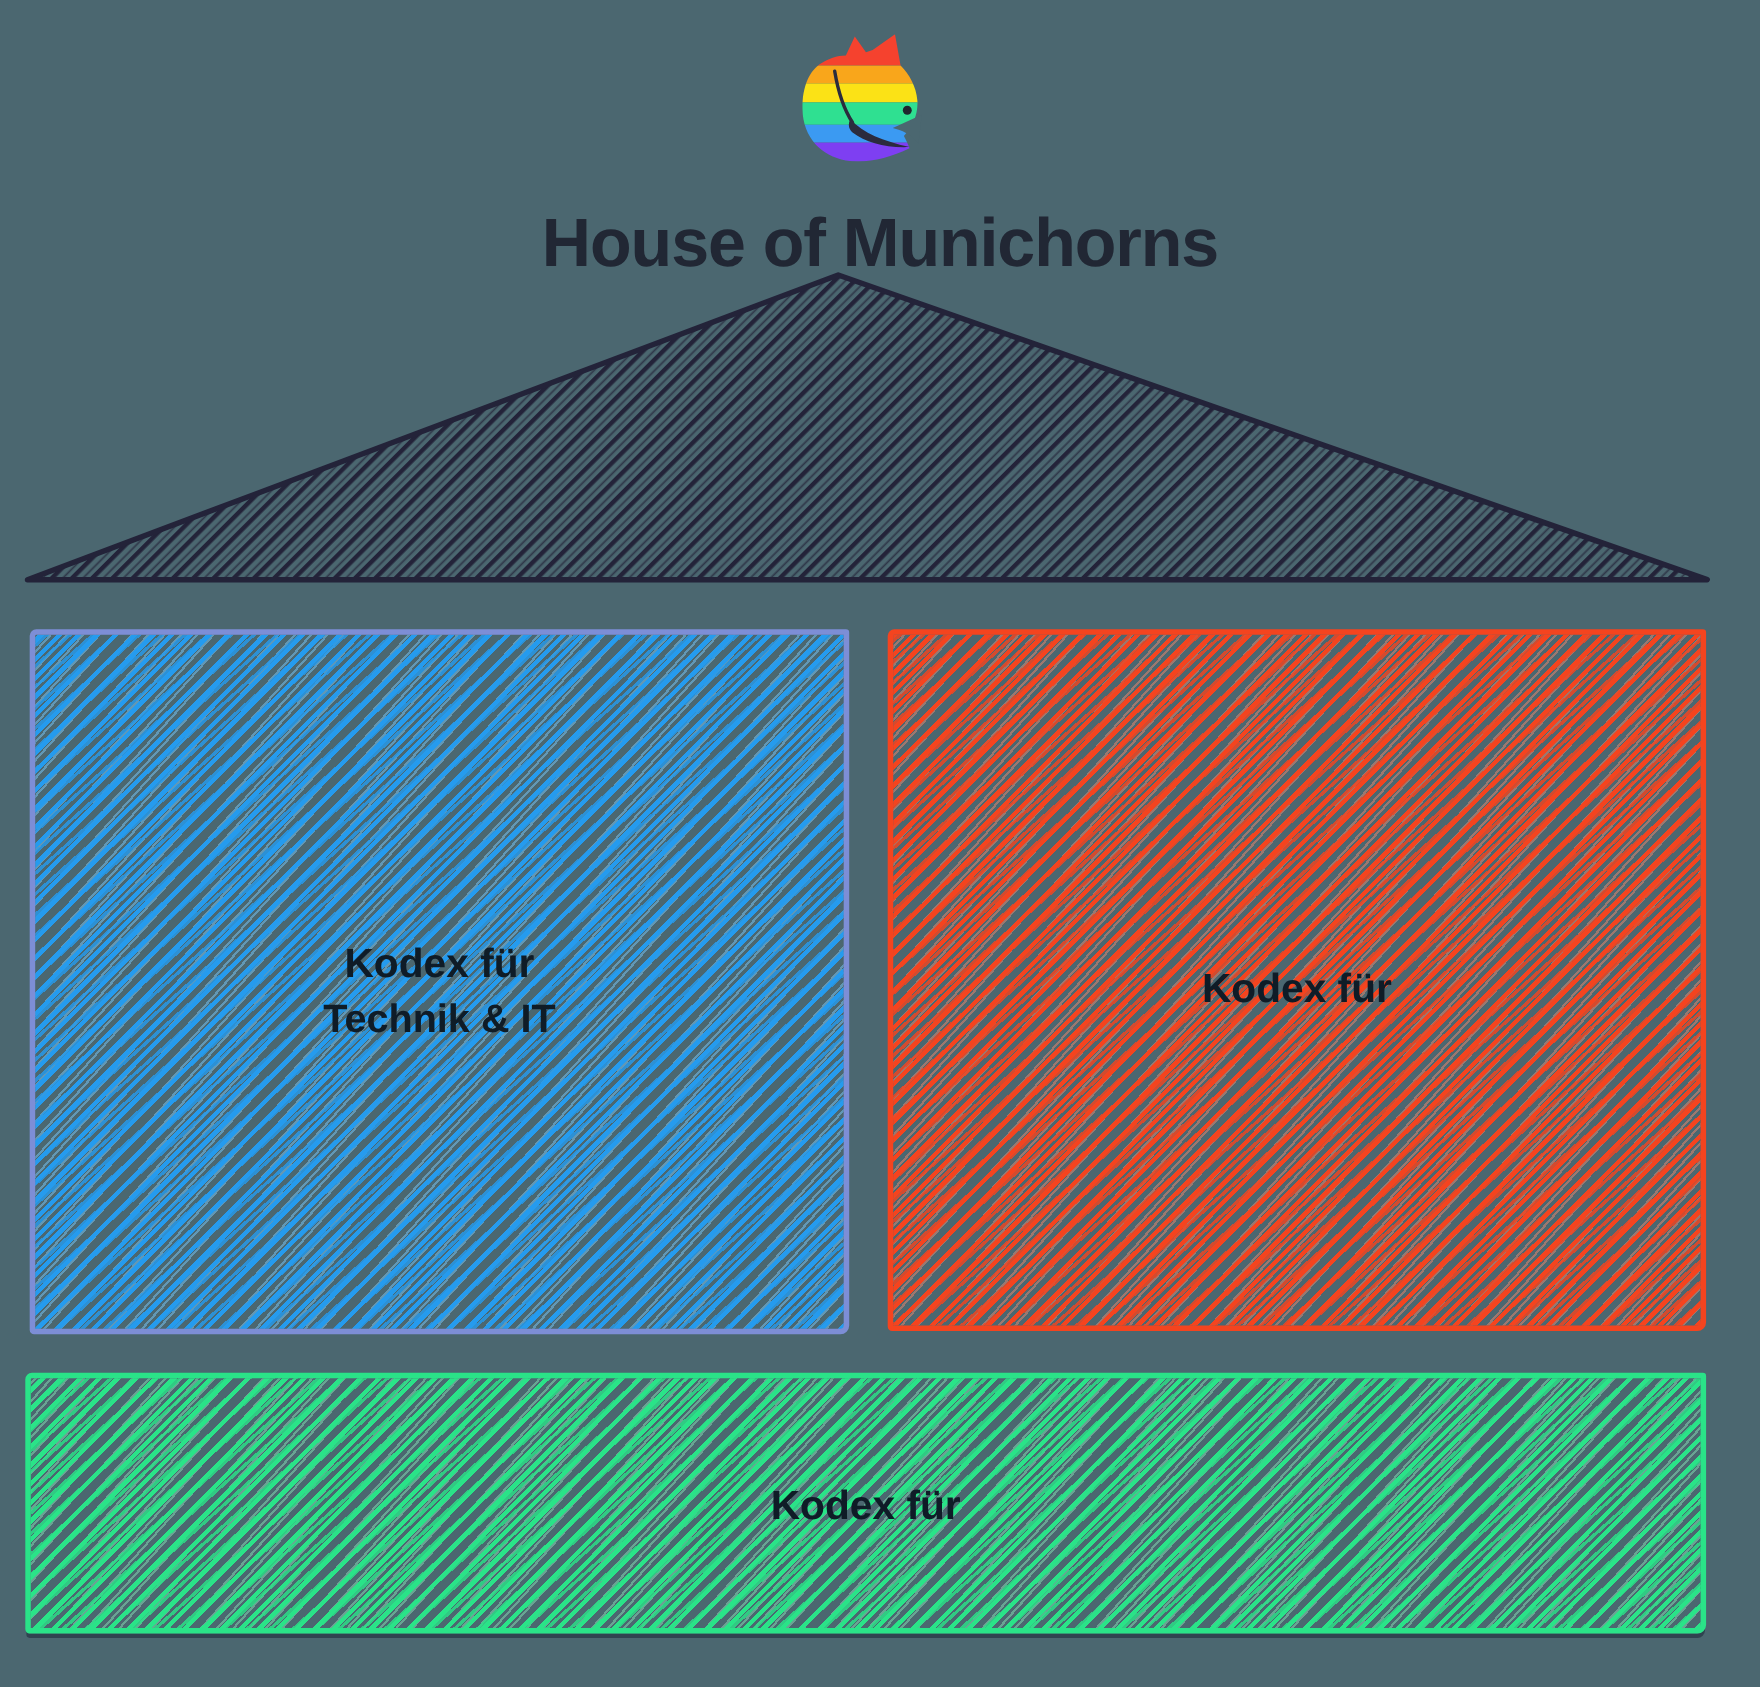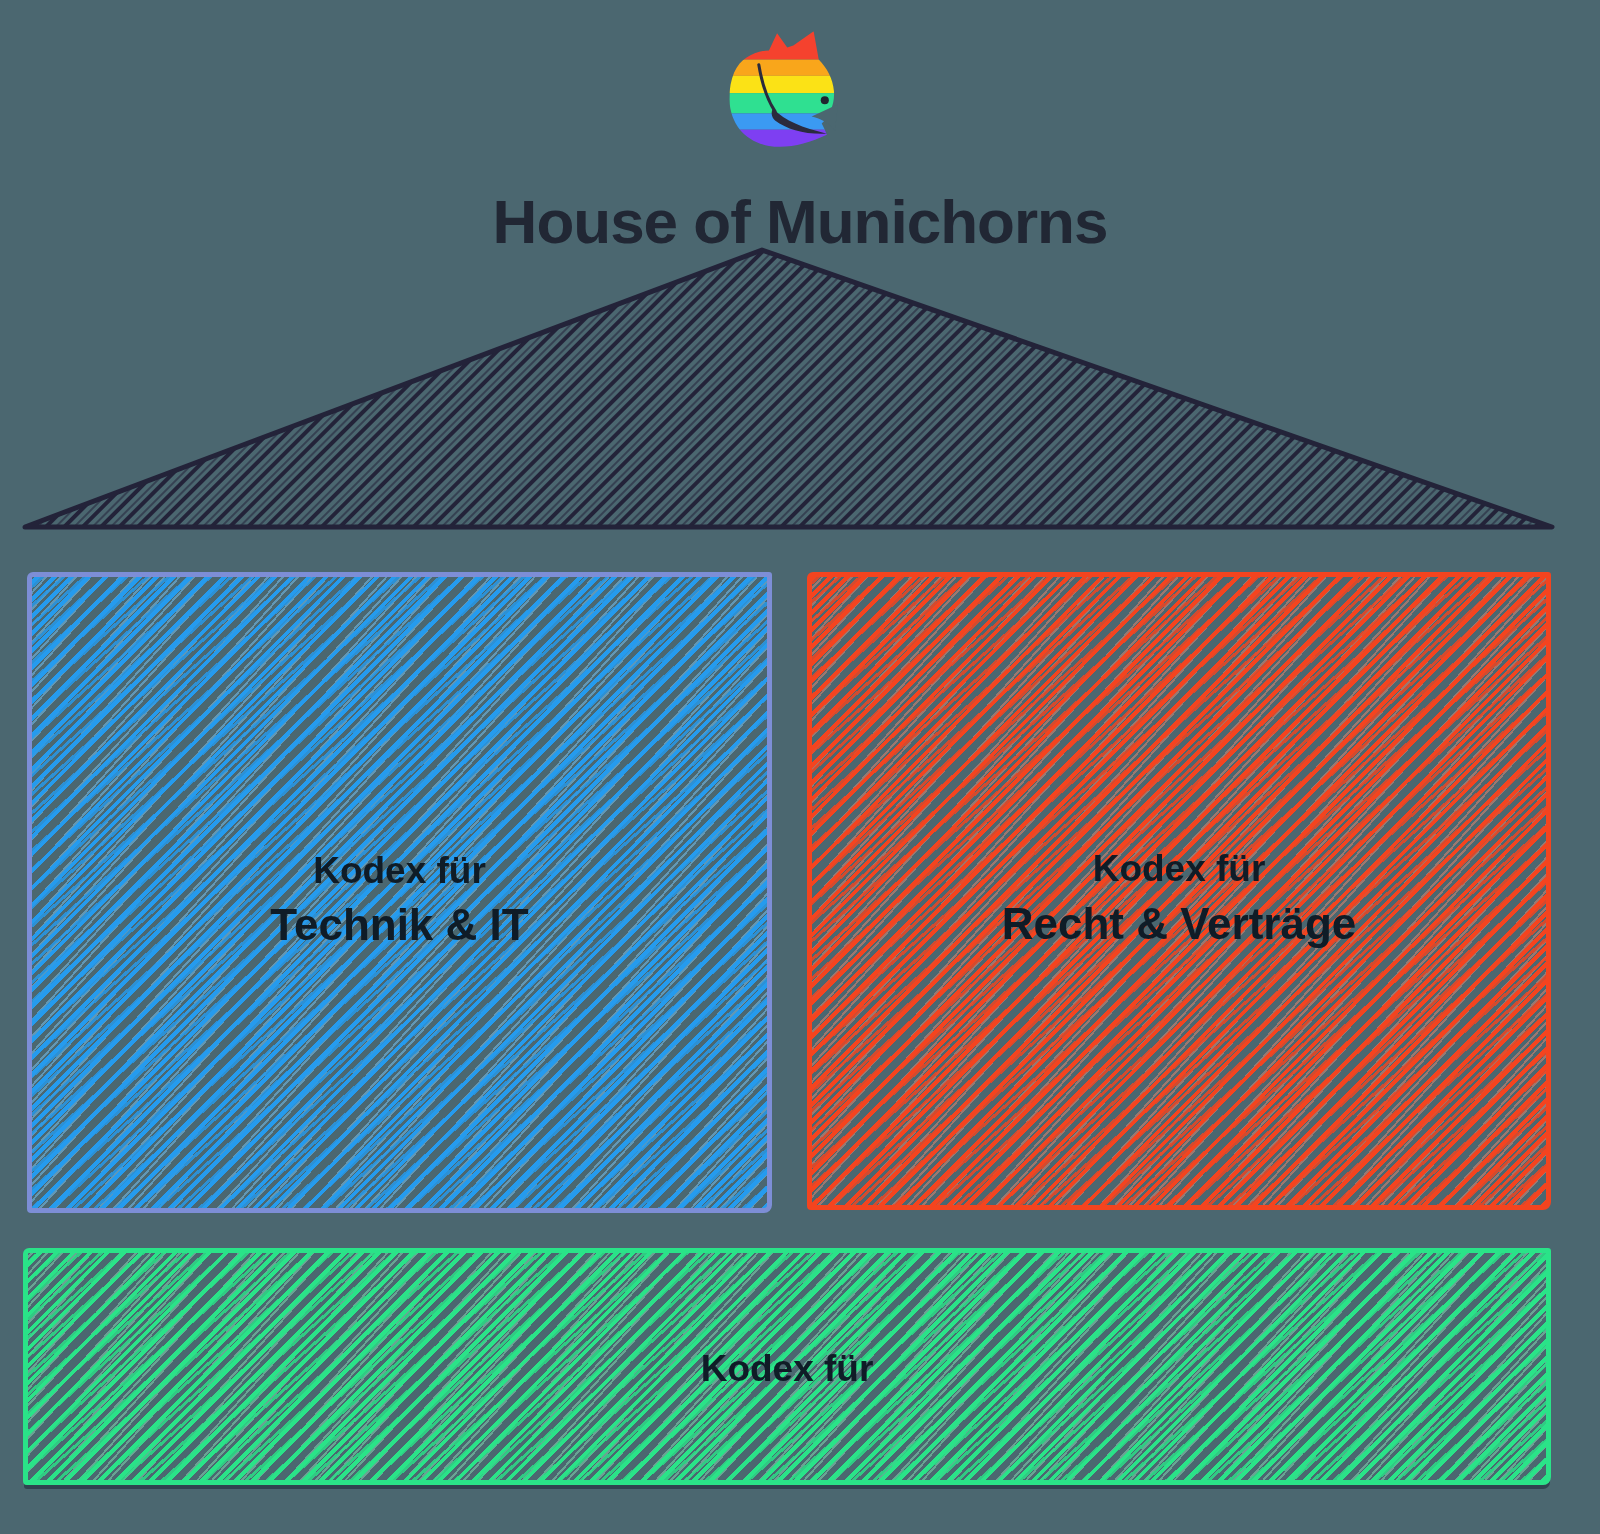--- a/index.html
+++ b/index.html
@@ -30,21 +30,21 @@
   .roof-title{font-size:48px;font-weight:600;line-height:1.2;}
   .roof-sub{font-size:34px;font-weight:600;line-height:1.26;}
   
   .block{
     position:absolute;box-sizing:border-box;
     display:flex;flex-direction:column;align-items:center;justify-content:center;
     text-align:center;
     border-radius:6px 3px 8px 4px;
   }
   .block .label-top{font-size:37px;font-weight:700;color:#0f1c27;line-height:1.15;}
-  .block .label-main{font-size:44px;font-weight:700;color:#0f1c27;line-height:1.15;margin-top:8px;}
+  .block .label-main{font-size:36px;font-weight:700;color:#0f1c27;line-height:1.15;margin-top:8px;}
   .pillar-blue{
     left:27px;top:572px;width:745px;height:641px;
     border:5px solid #7d8ed6;
     background-image:
       repeating-linear-gradient(-45deg, #259bee 0 4px, transparent 4px 12px),
       repeating-linear-gradient(-42deg, rgba(37,155,238,.8) 0 3px, transparent 3px 14px),
       repeating-linear-gradient(-48deg, rgba(120,200,250,.5) 0 2px, transparent 2px 11px);
     padding-top:16px;
   }
   .pillar-red{
@@ -112,20 +112,19 @@
   </svg>
 
 
   <div class="block pillar-blue">
     <div class="label-top">Kodex für</div>
     <div class="label-main">Technik &amp; IT</div>
   </div>
 
   <div class="block pillar-red">
     <div class="label-top">Kodex für</div>
-    <div class="label-main">Recht &amp; Verträge</div>
   </div>
 
   <div class="block foundation">
     <div class="label-top">Kodex für</div>
   </div>
 
 </div>
 
 </body></html>

